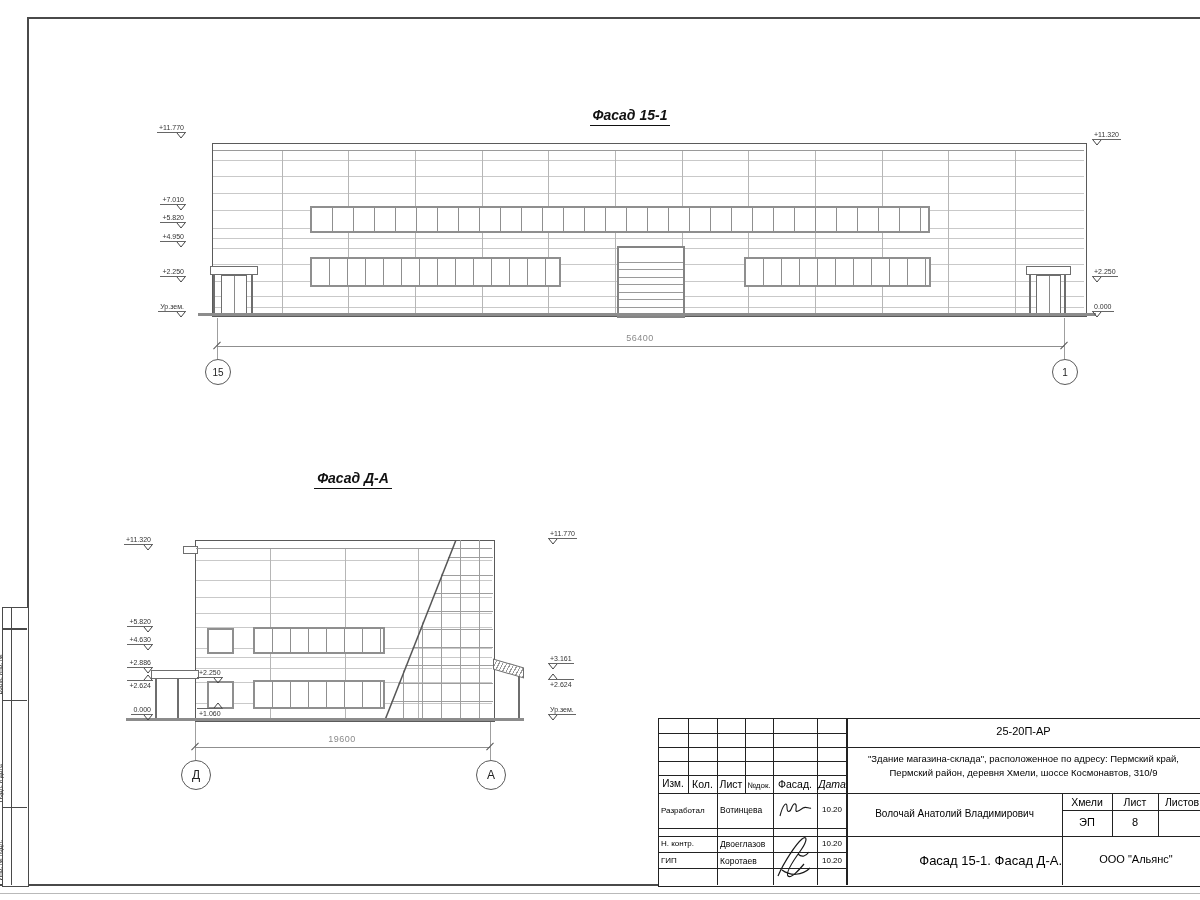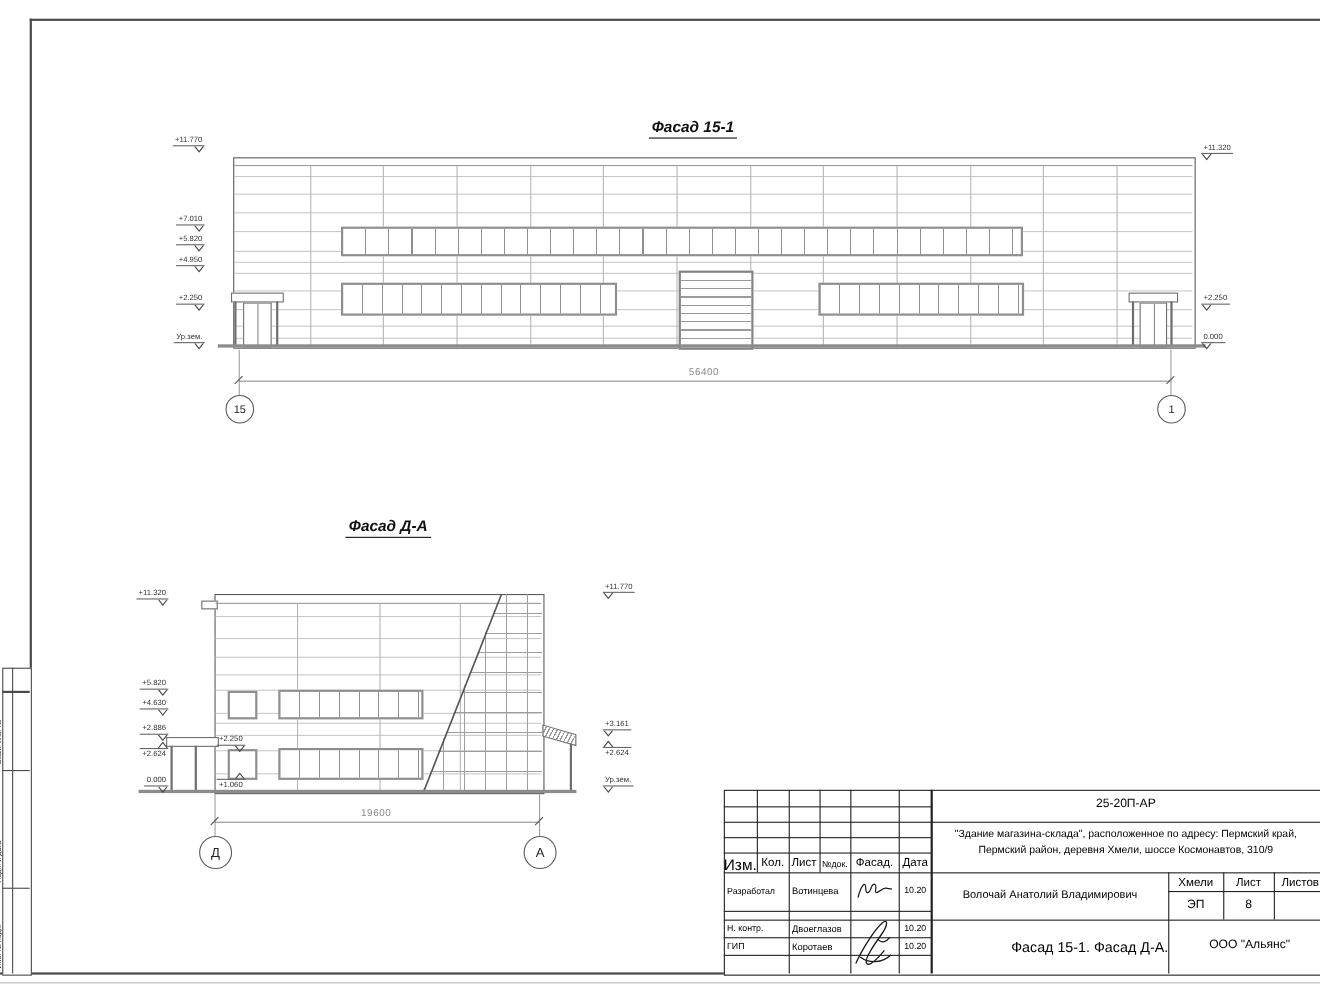--- a/index.html
+++ b/index.html
@@ -340,26 +340,26 @@
   <div class="tl" style="left:1062px;top:810px;width:144px;height:1px;"></div>
   <div class="tl" style="left:658px;top:828px;width:189px;height:1px;"></div>
   <div class="tl" style="left:658px;top:836px;width:548px;height:1px;"></div>
   <div class="tl" style="left:658px;top:852px;width:189px;height:1px;"></div>
   <div class="tl" style="left:658px;top:868px;width:189px;height:1px;"></div>
 
   <div class="tbt ctr" style="left:847px;top:725px;width:353px;font-size:11px;">25-20П-АР</div>
   <div class="tbt ctr" style="left:847px;top:753px;width:353px;font-size:9.5px;">"Здание магазина-склада", расположенное по адресу: Пермский край,</div>
   <div class="tbt ctr" style="left:847px;top:767px;width:353px;font-size:9.5px;">Пермский район, деревня Хмели, шоссе Космонавтов, 310/9</div>
 
-  <div class="tbt ctr" style="left:658px;top:778px;width:30px;font-size:14px;">Изм.</div>
+  <div class="tbt ctr" style="left:658px;top:778px;width:30px;font-size:10px;">Изм.</div>
   <div class="tbt ctr" style="left:688px;top:778px;width:29px;font-size:10.5px;">Кол.</div>
   <div class="tbt ctr" style="left:717px;top:778px;width:28px;font-size:10.5px;">Лист</div>
   <div class="tbt ctr" style="left:745px;top:781px;width:28px;font-size:8px;">№док.</div>
   <div class="tbt ctr" style="left:773px;top:778px;width:44px;font-size:10.5px;">Фасад.</div>
-  <div class="tbt ctr" style="left:817px;top:778px;width:30px;font-size:10.5px;">Дата</div>
+  <div class="tbt ctr" style="left:817px;top:778px;width:30px;font-size:10.5px;font-style:italic;">Дата</div>
 
   <div class="tbt" style="left:661px;top:806px;font-size:8px;">Разработал</div>
   <div class="tbt" style="left:720px;top:805px;font-size:8.5px;">Вотинцева</div>
   <div class="tbt ctr" style="left:817px;top:805px;width:30px;font-size:8px;">10.20</div>
   <div class="tbt" style="left:661px;top:839px;font-size:8px;">Н. контр.</div>
   <div class="tbt" style="left:720px;top:839px;font-size:8.5px;">Двоеглазов</div>
   <div class="tbt ctr" style="left:817px;top:839px;width:30px;font-size:8px;">10.20</div>
   <div class="tbt" style="left:661px;top:856px;font-size:8px;">ГИП</div>
   <div class="tbt" style="left:720px;top:856px;font-size:8.5px;">Коротаев</div>
   <div class="tbt ctr" style="left:817px;top:856px;width:30px;font-size:8px;">10.20</div>

